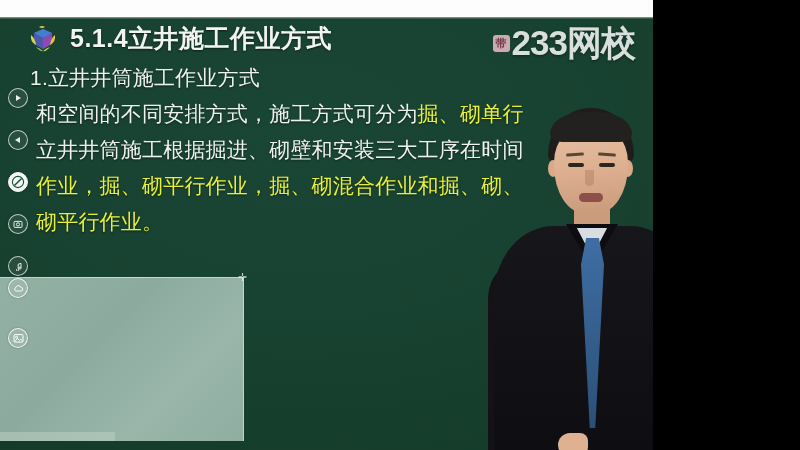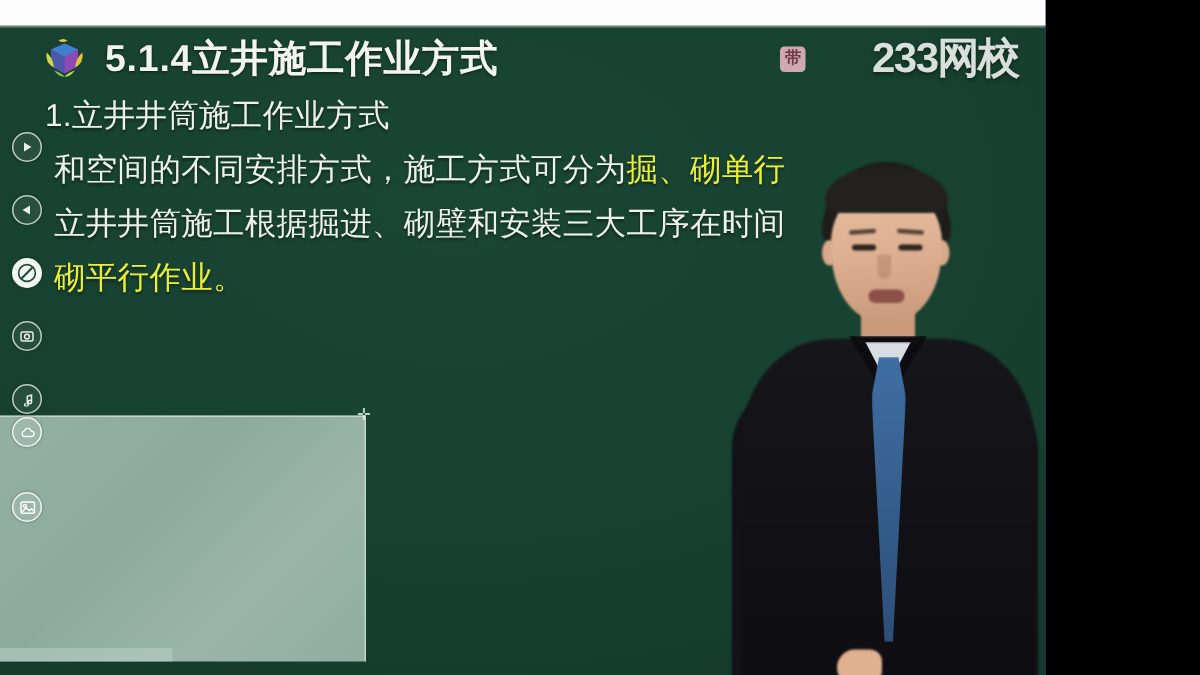--- a/index.html
+++ b/index.html
@@ -1,21 +1,20 @@
 <!DOCTYPE html>
 <html><head>
 <meta charset="utf-8">
 <style>
   html,body{margin:0;padding:0;background:#000;}
   .screen{
     position:relative;width:653px;height:450px;overflow:hidden;
     background:#6d28d9;
     font-family:"Liberation Sans","DejaVu Sans",sans-serif;
     user-select:none;
-    padding-left:44px;
   }
   
   .top-band{
     position:absolute;left:0;top:0;width:800px;height:17px;
     background:#fdfdfd;z-index:30;
   }
   .top-band-edge{
     position:absolute;left:0;top:17px;width:800px;height:2px;
     background:linear-gradient(to bottom,rgba(255,255,255,.55),rgba(23,64,47,0));
     z-index:29;
@@ -53,23 +52,22 @@
     position:absolute;right:18px;top:20px;z-index:20;
     display:flex;align-items:center;gap:2px;
     opacity:.88;
   }
   .wm-badge{
     width:17px;height:17px;border-radius:3px;background:#e7b9c6;
     display:flex;align-items:center;justify-content:center;
     color:#7d3a4c;font-size:11px;font-weight:700;line-height:1;
   }
   .wm-text{
-    color:#f3f5f4;font-size:28px;font-weight:800;letter-spacing:-1px;
+    color:#f3f5f4;font-size:35px;font-weight:800;letter-spacing:-1px;
     text-shadow:0 1px 3px rgba(0,0,0,.5);
-    margin-left:42px;
   }
   
   .rail{
     position:absolute;left:7px;top:88px;width:22px;z-index:25;
     display:flex;flex-direction:column;gap:22px;align-items:center;
   }
   .rail-ico{
     width:18px;height:18px;border-radius:50%;
     border:1.3px solid rgba(228,236,232,.80);
     background:rgba(255,255,255,.07);
@@ -178,20 +176,21 @@
         <path d="M11 3 Q14 1 17 3 Q14 5 11 3 Z" fill="#e2ca45"></path>
       </svg>
     </div>
     <div class="title-text">5.1.4立井施工作业方式</div>
   </div>
 
   <div class="body-text">
     <div class="line l1">1.立井井筒施工作业方式</div>
     <div class="line l2"><span>和空间的不同安排方式，施工方式可分为</span><span class="hl">掘、砌单行</span></div>
     <div class="line l2">立井井筒施工根据掘进、砌壁和安装三大工序在时间</div>
+    <div class="line l2 hl-line">作业，掘、砌平行作业，掘、砌混合作业和掘、砌、</div>
     <div class="line l2 hl-line">砌平行作业。</div>
   </div>
 
   <div class="watermark">
     <div class="wm-badge">带</div>
     <div class="wm-text">233网校</div>
   </div>
 
   <div class="rail">
     <div class="rail-ico">

